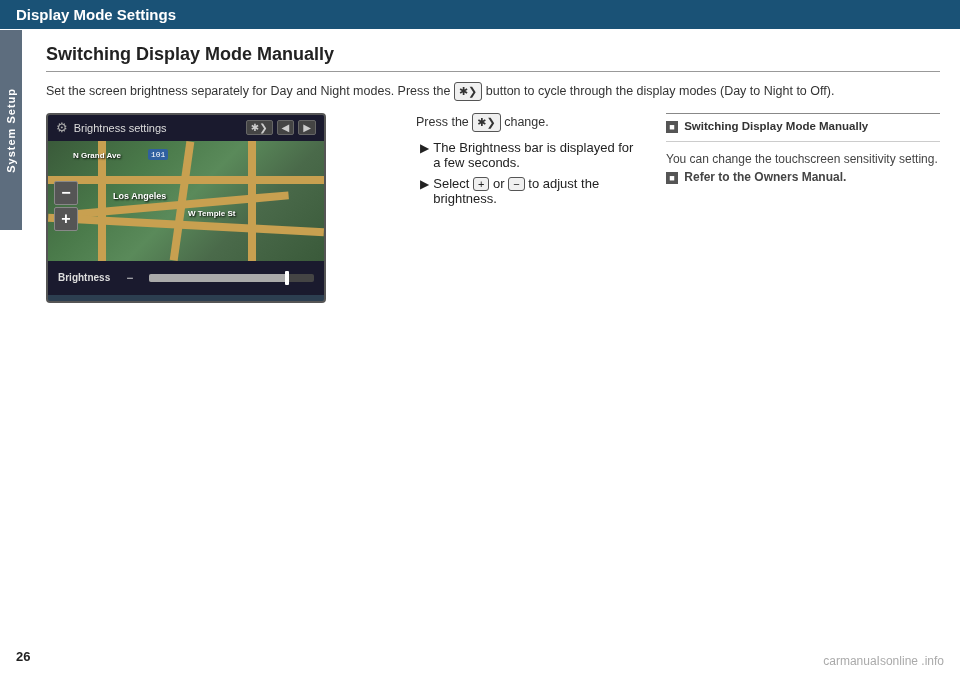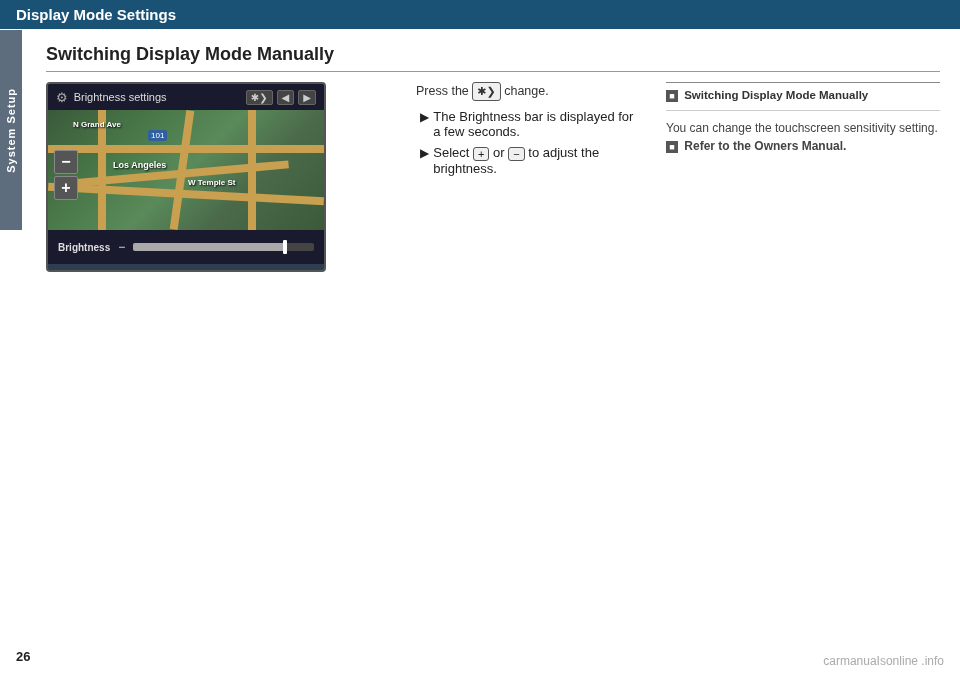--- a/index.html
+++ b/index.html
@@ -228,21 +228,21 @@
       font-size: 16px;
       font-weight: bold;
     }
 
     .screen-bottom-bar {
       background: #1a1a2e;
       height: 34px;
       display: flex;
       align-items: center;
       padding: 0 10px;
-      gap: 8px;
+      gap: 16px;
     }
 
     .brightness-label {
       color: #ddd;
       font-size: 10px;
       font-weight: bold;
     }
 
     .brightness-minus {
       color: #ddd;
@@ -339,20 +339,25 @@
 </div>
 
 <div class="page-number">26</div>
 
 <div class="watermark">carmanuaIsonline .info</div>
 
 <div class="main-content">
 
   <div class="section-title">Switching Display Mode Manually</div>
 
+  <div class="intro-text">
+    <span>Set the screen brightness separately for Day and Night modes. Press the</span>
+    <span class="button-icon">✱❯</span>
+    <span>button to cycle through the display modes (Day to Night to Off).</span>
+  </div>
 
   <div class="two-col">
 
     <div class="col-left">
 
       <div class="screen-mockup">
         <div class="screen-header">
           <span class="screen-header-gear">⚙</span>
           <span class="screen-header-title">Brightness settings</span>
           <div class="screen-header-icons">
@@ -363,21 +368,21 @@
         </div>
 
         <div class="screen-map-area">
 
           <div class="map-road-h" style="top:35px; left:0; width:100%;"></div>
           <div class="map-road-h" style="top:60px; left:20px; width:80%; transform:rotate(-5deg);"></div>
           <div class="map-road-h" style="top:80px; left:0; width:100%; transform:rotate(3deg);"></div>
           <div class="map-road-v" style="left:50px; top:0; height:100%;"></div>
           <div class="map-road-v" style="left:130px; top:0; height:100%; transform:rotate(8deg);"></div>
           <div class="map-road-v" style="left:200px; top:0; height:100%;"></div>
-          <div class="map-shield" style="top:20px; left:100px;">101</div>
+          <div class="map-shield" style="top:8px; left:100px;font-family:Liberation Mono, monospace;">101</div>
           <div class="map-label" style="top:50px; left:65px;">Los Angeles</div>
           <div class="map-label" style="top:10px; left:25px; font-size:8px;">N Grand Ave</div>
           <div class="map-label" style="top:68px; left:140px; font-size:8px;">W Temple St</div>
           <div class="map-controls">
             <div class="map-btn">−</div>
             <div class="map-btn">+</div>
           </div>
         </div>
 
         <div class="screen-bottom-bar">

